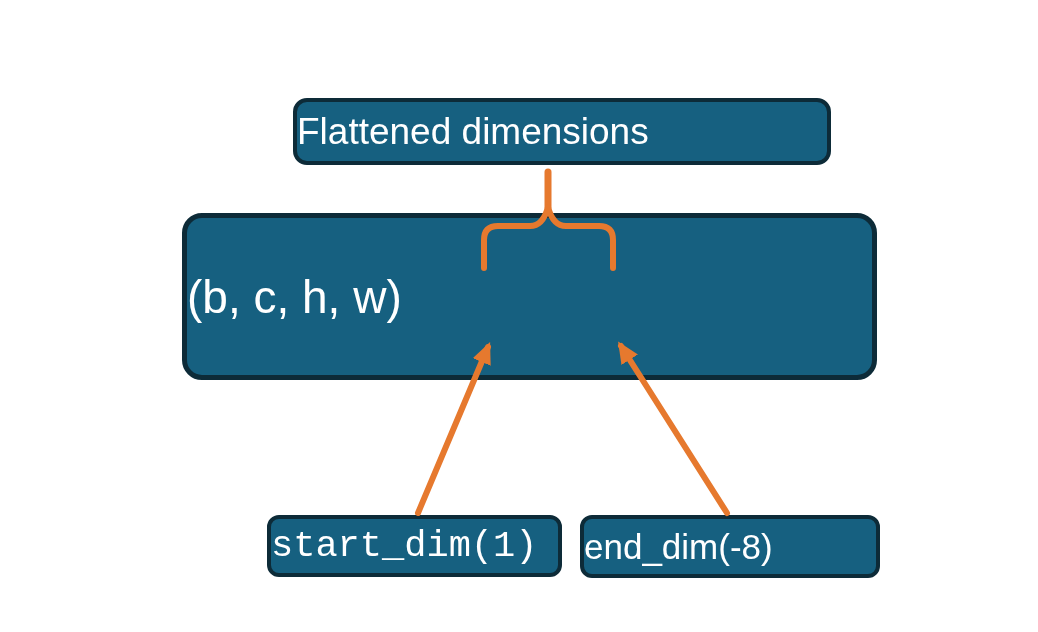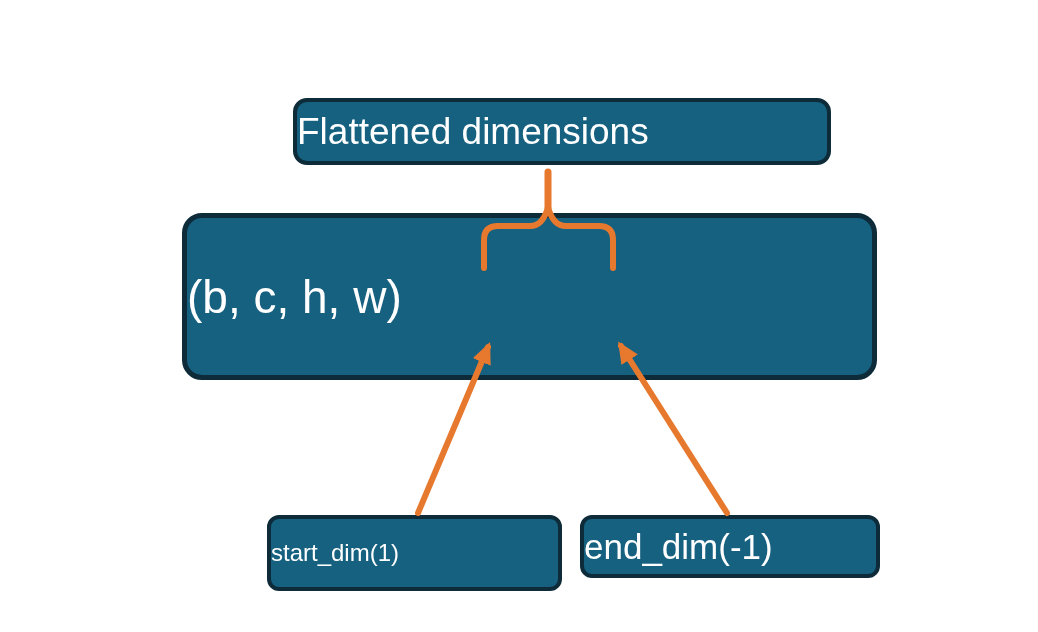--- a/index.html
+++ b/index.html
@@ -36,23 +36,24 @@
     font-size: 37px;
   }
   .node-main {
     left: 182px; top: 213px; width: 695px; height: 167px;
     border: 5px solid var(--box-border);
     border-radius: 20px;
     font-size: 46px;
   }
   .node-main .label { }
   .node-start {
-    left: 267px; top: 515px; width: 295px; height: 76px;
+    left: 267px; top: 515px; width: 295px; height: 62px;
     border-radius: 12px;
-    font-size: 24px;
+    font-size: 37px;
+    font-family: Liberation Mono, monospace;
   }
   .node-end {
     left: 580px; top: 515px; width: 300px; height: 63px;
     border-radius: 12px;
     font-size: 35px;
   }
   .connectors {
     position: absolute;
     left: 0; top: 0;
     width: 1038px;
@@ -95,16 +96,16 @@
 
   <div class="node node-main">
     <span class="label">(b, c, h, w)</span>
   </div>
 
   <div class="node node-start">
     <span class="label">start_dim(1)</span>
   </div>
 
   <div class="node node-end">
-    <span class="label">end_dim(-1)</span>
+    <span class="label">end_dim(-8)</span>
   </div>
 
 </div>
 
 </body></html>

